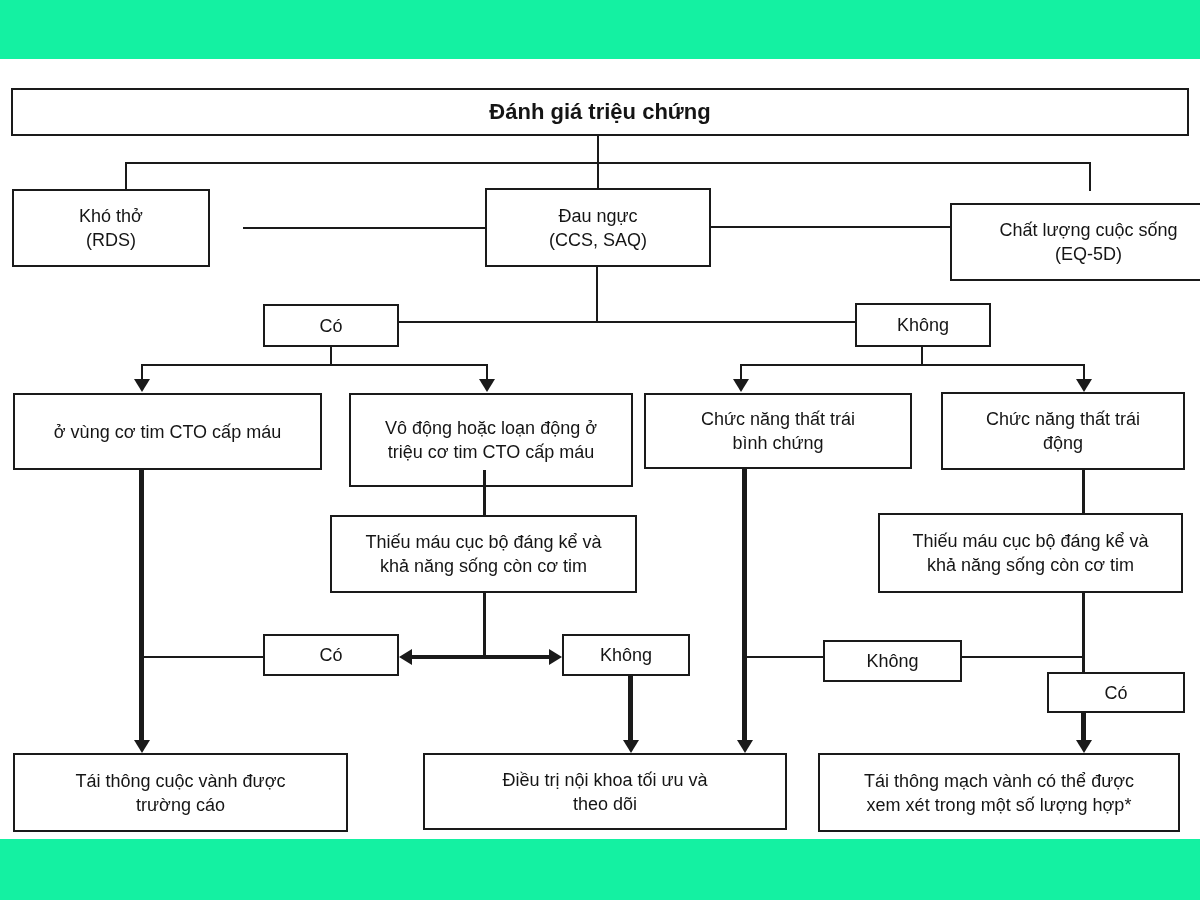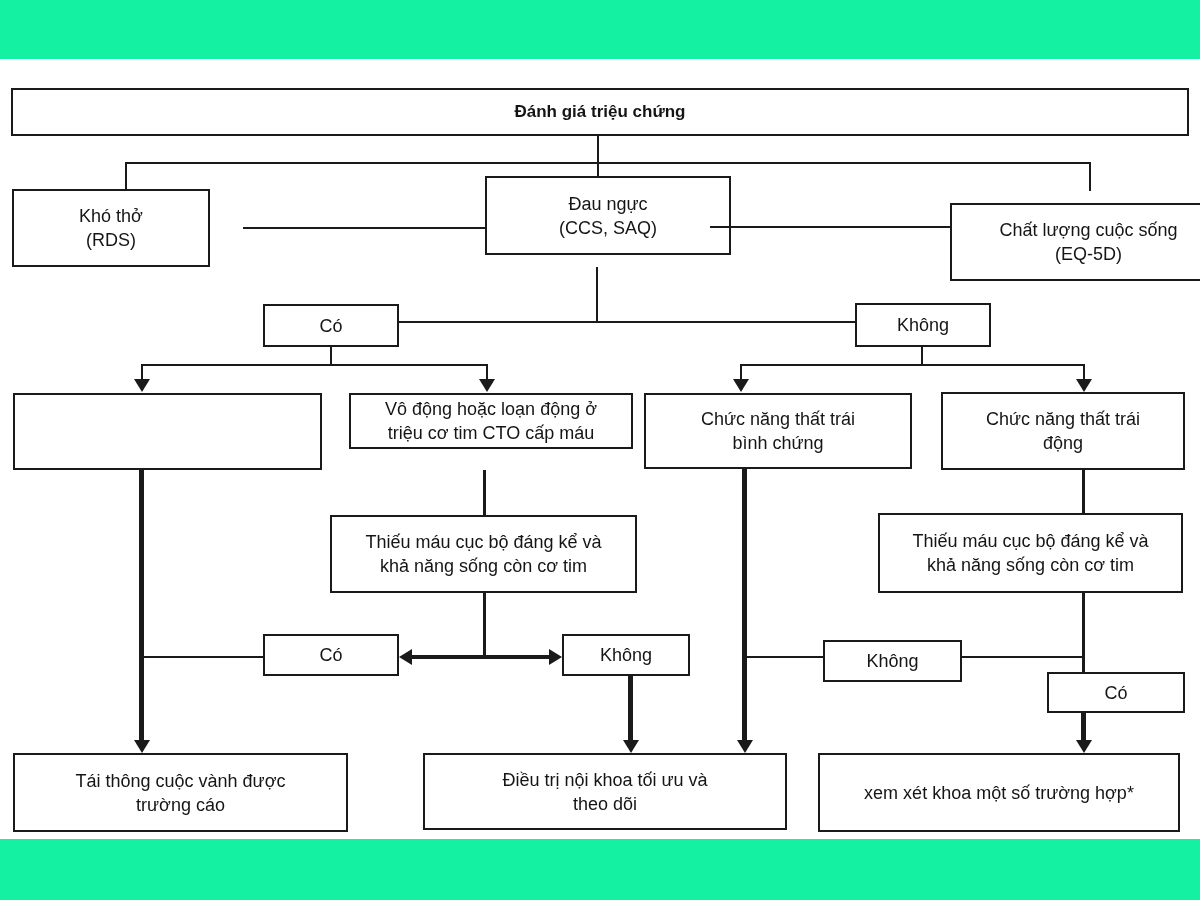--- a/index.html
+++ b/index.html
@@ -10,21 +10,21 @@
   .band{position:absolute;left:0;width:1200px;background:#14F1A2;}
   #band-top{top:0;height:59px;}
   #band-bottom{top:839px;height:61px;}
   .box{
     position:absolute;box-sizing:border-box;background:#ffffff;
     border:2px solid #1a1a1a;display:flex;flex-direction:column;
     align-items:center;justify-content:center;text-align:center;
     font-size:18px;line-height:24px;
   }
   .box span{display:block;}
-  .title-box{font-weight:bold;font-size:17px;}
+  .title-box{font-weight:bold;font-size:22px;}
   .hline,.vline{position:absolute;background:#1a1a1a;}
   .arr-down{position:absolute;width:0;height:0;
     border-left:8px solid transparent;border-right:8px solid transparent;
     border-top:13px solid #1a1a1a;}
   .arr-left{position:absolute;width:0;height:0;
     border-top:8px solid transparent;border-bottom:8px solid transparent;
     border-right:13px solid #1a1a1a;}
   .arr-right{position:absolute;width:0;height:0;
     border-top:8px solid transparent;border-bottom:8px solid transparent;
     border-left:13px solid #1a1a1a;}
@@ -41,21 +41,21 @@
 
 <div class="vline" style="left:597px;top:136px;width:2px;height:53px;"></div>
 <div class="hline" style="left:125px;top:162px;width:966px;height:2px;"></div>
 <div class="vline" style="left:125px;top:162px;width:2px;height:27px;"></div>
 <div class="vline" style="left:1089px;top:162px;width:2px;height:29px;"></div>
 
 <div class="box" style="left:12px;top:189px;width:198px;height:78px;">
   <span>Khó thở</span>
   <span>(RDS)</span>
 </div>
-<div class="box" style="left:485px;top:176px;width:246px;height:79px;">
+<div class="box" style="left:485px;top:188px;width:226px;height:79px;">
   <span>Đau ngực</span>
   <span>(CCS, SAQ)</span>
 </div>
 <div class="box" style="left:950px;top:203px;width:277px;height:78px;">
   <span>Chất lượng cuộc sống</span>
   <span>(EQ-5D)</span>
 </div>
 
 <div class="hline" style="left:243px;top:227px;width:242px;height:2px;"></div>
 <div class="hline" style="left:710px;top:226px;width:240px;height:2px;"></div>
@@ -78,22 +78,23 @@
 <div class="arr-down" style="left:479px;top:379px;"></div>
 
 <div class="vline" style="left:921px;top:347px;width:2px;height:19px;"></div>
 <div class="hline" style="left:740px;top:364px;width:345px;height:2px;"></div>
 <div class="vline" style="left:740px;top:364px;width:2px;height:17px;"></div>
 <div class="arr-down" style="left:733px;top:379px;"></div>
 <div class="vline" style="left:1083px;top:364px;width:2px;height:17px;"></div>
 <div class="arr-down" style="left:1076px;top:379px;"></div>
 
 <div class="box" style="left:13px;top:393px;width:309px;height:77px;">
+  <span>ở vùng cơ tim CTO cấp máu</span>
 </div>
-<div class="box" style="left:349px;top:393px;width:284px;height:56px;">
+<div class="box" style="left:349px;top:393px;width:284px;height:94px;">
   <span>Vô động hoặc loạn động ở</span>
   <span>triệu cơ tim CTO cấp máu</span>
 </div>
 <div class="box" style="left:644px;top:393px;width:268px;height:76px;">
   <span>Chức năng thất trái</span>
   <span>bình chứng</span>
 </div>
 <div class="box" style="left:941px;top:392px;width:244px;height:78px;">
   <span>Chức năng thất trái</span>
   <span>động</span>
@@ -149,14 +150,15 @@
 
 <div class="box" style="left:13px;top:753px;width:335px;height:79px;">
   <span>Tái thông cuộc vành được</span>
   <span>trường cáo</span>
 </div>
 <div class="box" style="left:423px;top:753px;width:364px;height:77px;">
   <span>Điều trị nội khoa tối ưu và</span>
   <span>theo dõi</span>
 </div>
 <div class="box" style="left:818px;top:753px;width:362px;height:79px;">
-  <span>xem xét khoa một số trường hợp*</span>
+  <span>Tái thông mạch vành có thể được</span>
+  <span>xem xét trong một số lượng hợp*</span>
 </div>
 
 </body></html>

